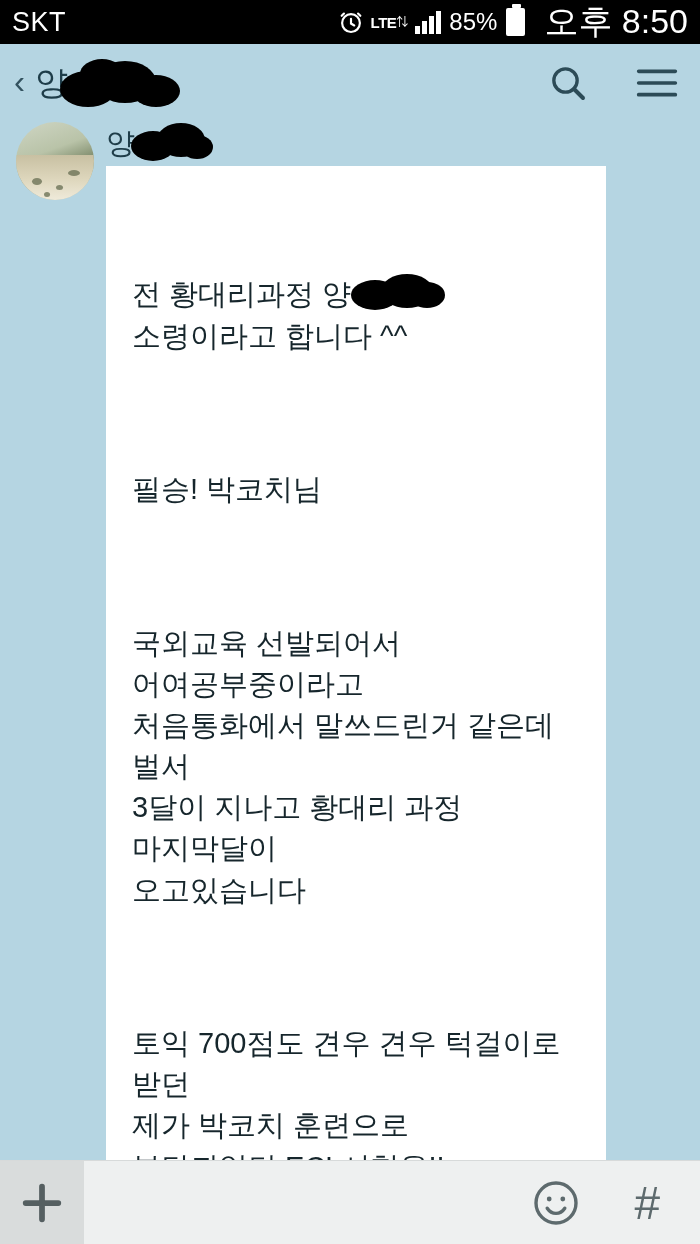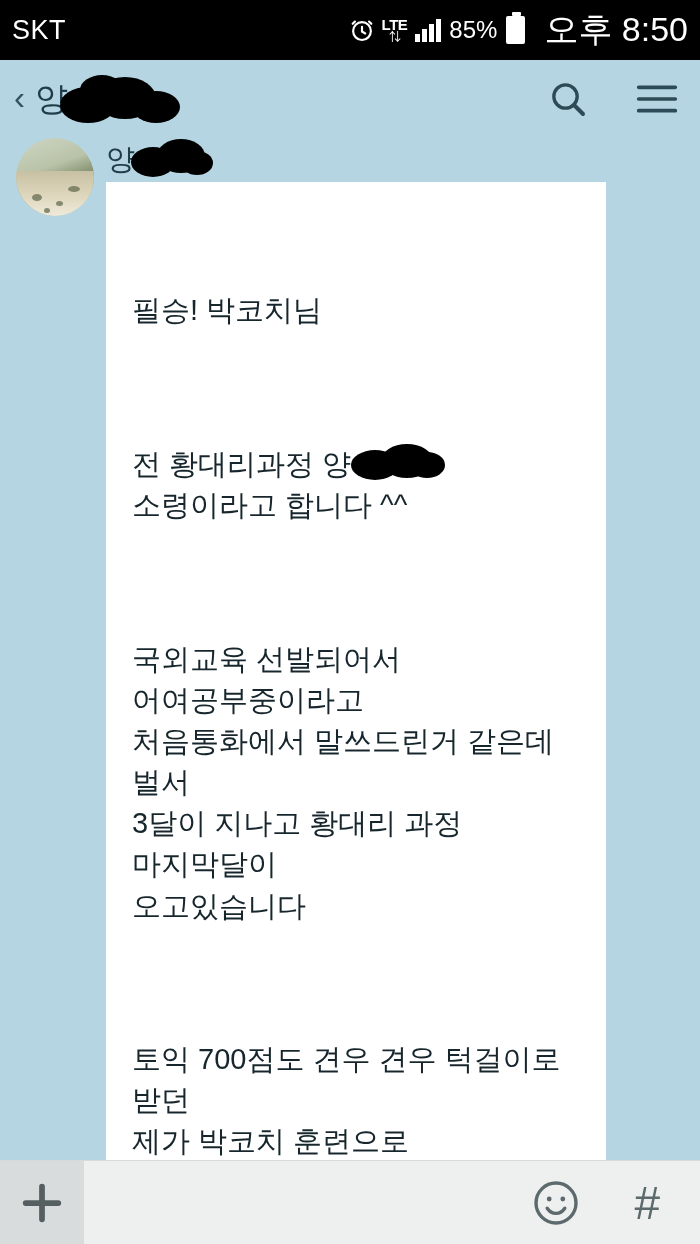--- a/index.html
+++ b/index.html
@@ -14,21 +14,21 @@
     position: relative;
     width: 700px;
     height: 1244px;
     background: #b5d5e2;
     display: flex;
     flex-direction: column;
   }
 
   
   .statusbar {
-    height: 60px;
+    height: 44px;
     background: #000;
     color: #fff;
     display: flex;
     align-items: center;
     padding: 0 12px;
     flex: 0 0 auto;
   }
   .carrier {
     font-size: 27px;
     letter-spacing: 0.5px;
@@ -36,21 +36,20 @@
   }
   .status-spacer { flex: 1 1 auto; }
   .status-icons {
     display: flex;
     align-items: center;
     gap: 7px;
   }
   .icon-alarm { width: 26px; height: 26px; display: block; }
   .lte-block {
     display: flex;
-    flex-direction: column;
     align-items: center;
     line-height: 1;
     margin-right: 1px;
   }
   .lte-text { font-size: 15px; font-weight: bold; letter-spacing: -0.5px; }
   .lte-arrows { font-size: 12px; margin-top: -1px; letter-spacing: -1px; }
   .signal {
     display: flex;
     align-items: flex-end;
     gap: 2px;
@@ -315,22 +314,22 @@
         <div class="sender">
           <span class="sender-name">양</span>
           <span class="sender-redact">
             <i class="blob b1"></i>
               <i class="blob b2"></i>
               <i class="blob b3"></i>
           </span>
         </div>
 
         <div class="bubble">
+          <p class="para"><span>전 황대리과정 양</span><span class="inline-redact"><i class="blob b1"></i><i class="blob b2"></i><i class="blob b3"></i></span><span>소령이라고 합니다 ^^</span></p>
           <p class="para">필승! 박코치님</p>
-          <p class="para"><span>전 황대리과정 양</span><span class="inline-redact"><i class="blob b1"></i><i class="blob b2"></i><i class="blob b3"></i></span><span>소령이라고 합니다 ^^</span></p>
           <p class="para">국외교육 선발되어서 어여공부중이라고
 처음통화에서 말쓰드린거 같은데 벌서
 3달이 지나고 황대리 과정 마지막달이
 오고있습니다</p>
           <p class="para">토익 700점도 견우 견우 턱걸이로 받던
 제가 박코치 훈련으로
 부담되었던 ECL시험을!!
 공부도 하나도 안했는데!!
 박코치만 했는데!!
 깜짝 놀랄만한 결과를 얻게 되었네요  ^^</p>

